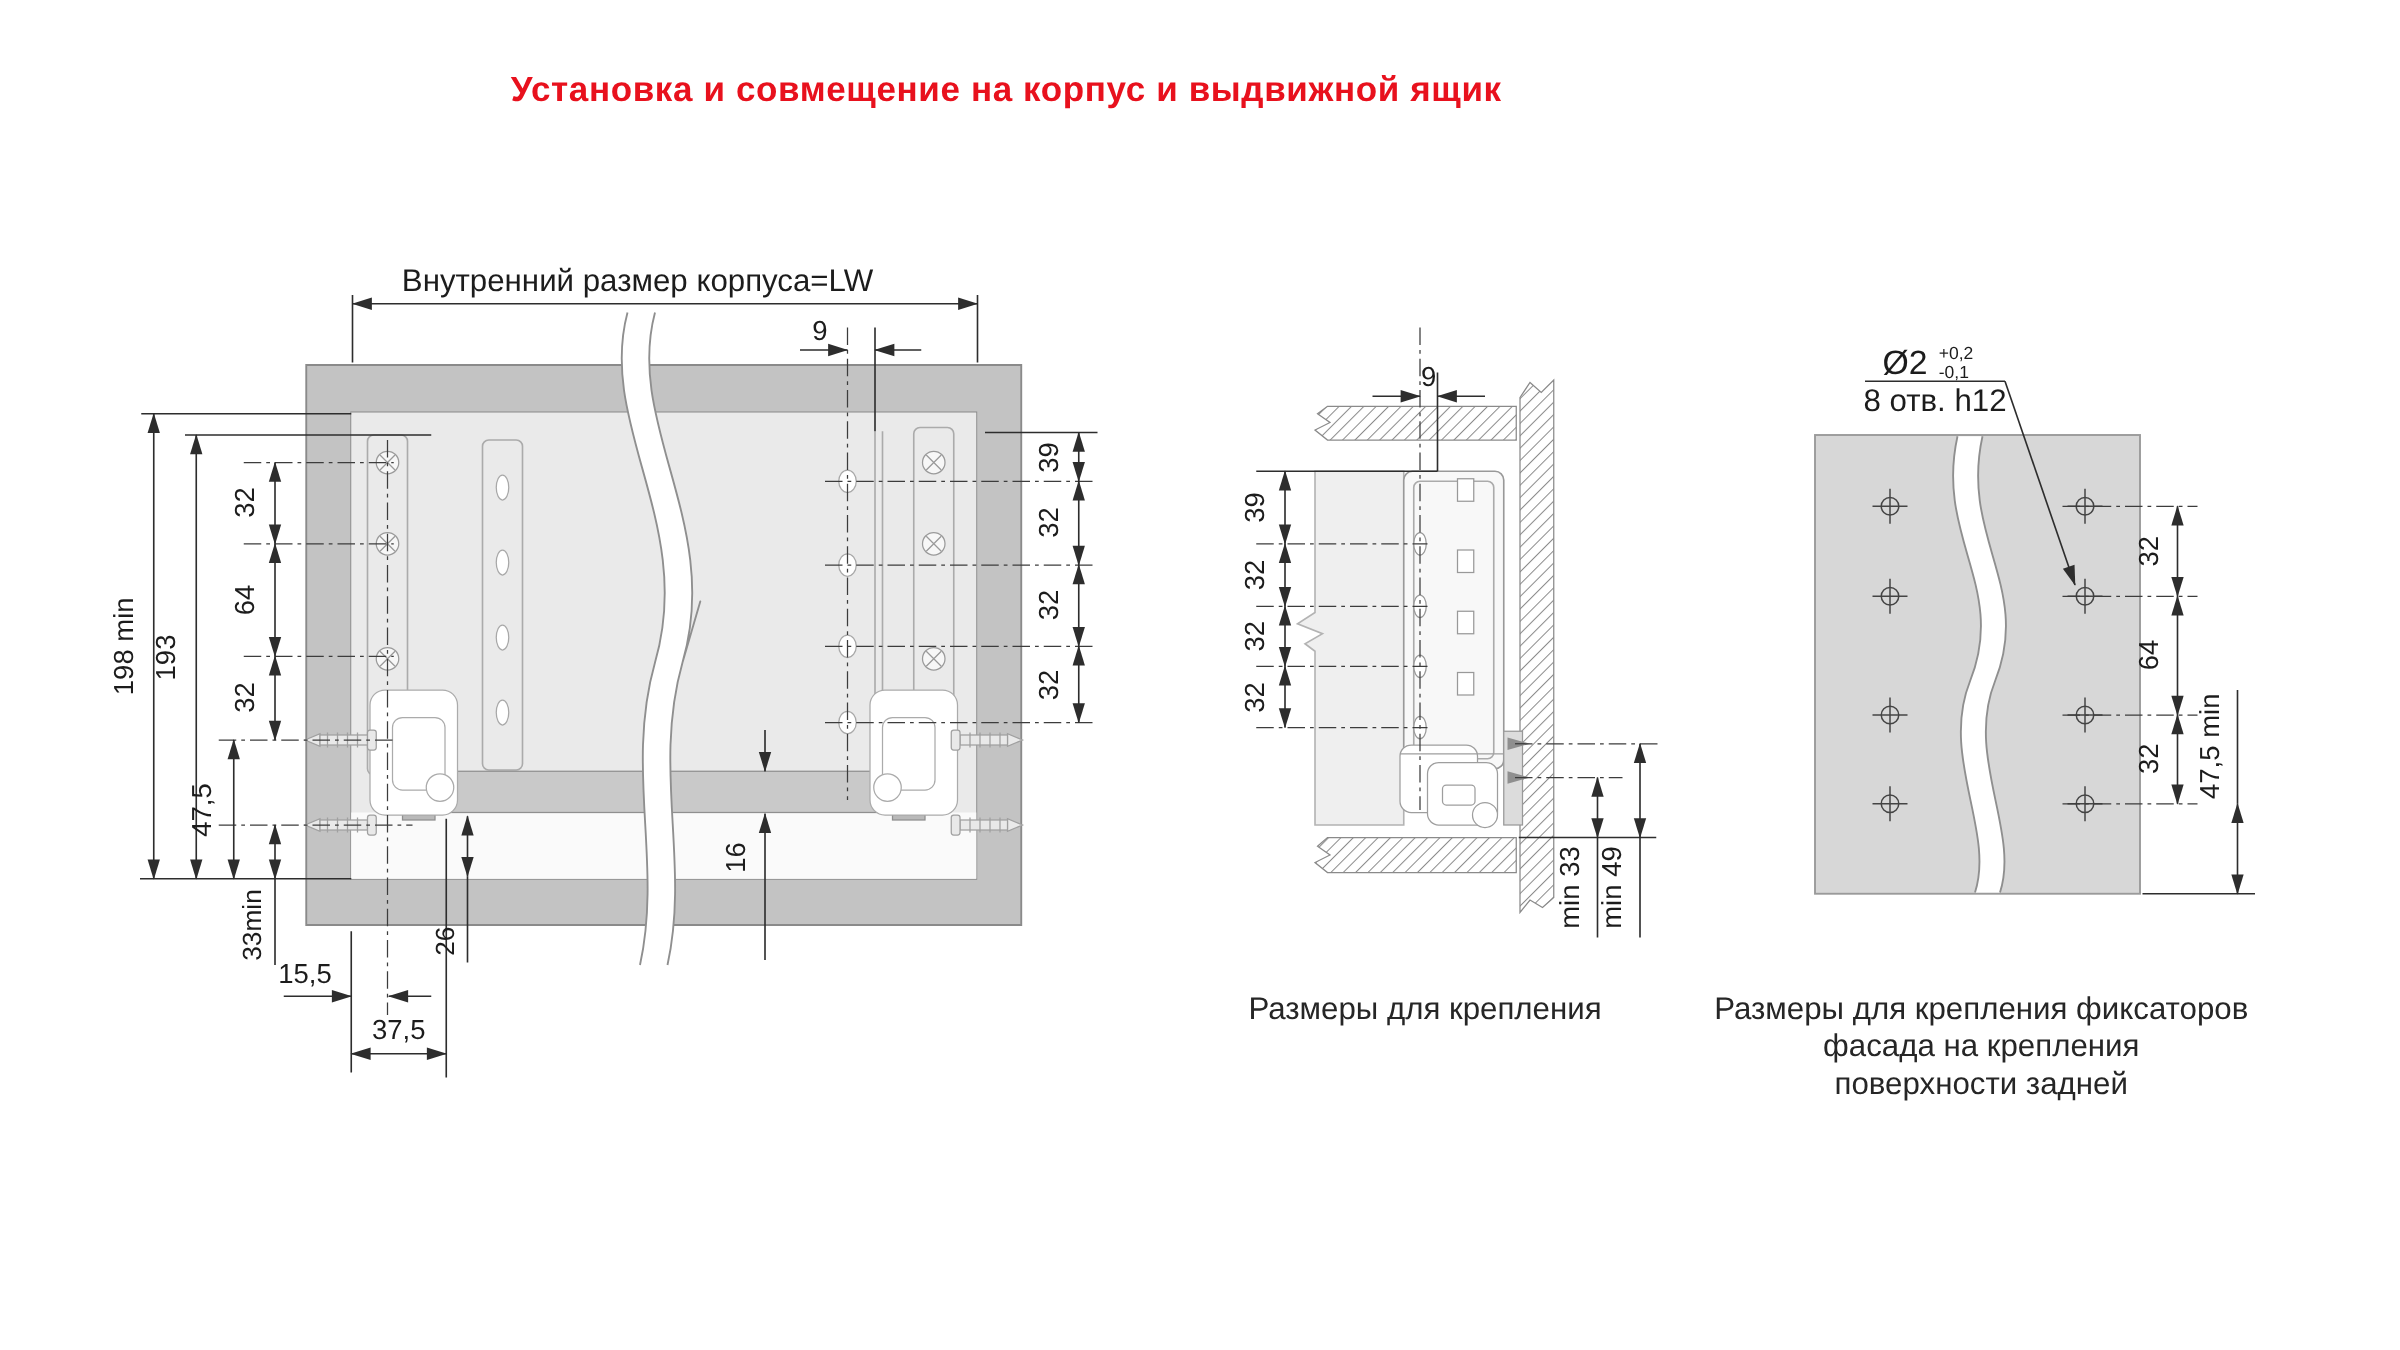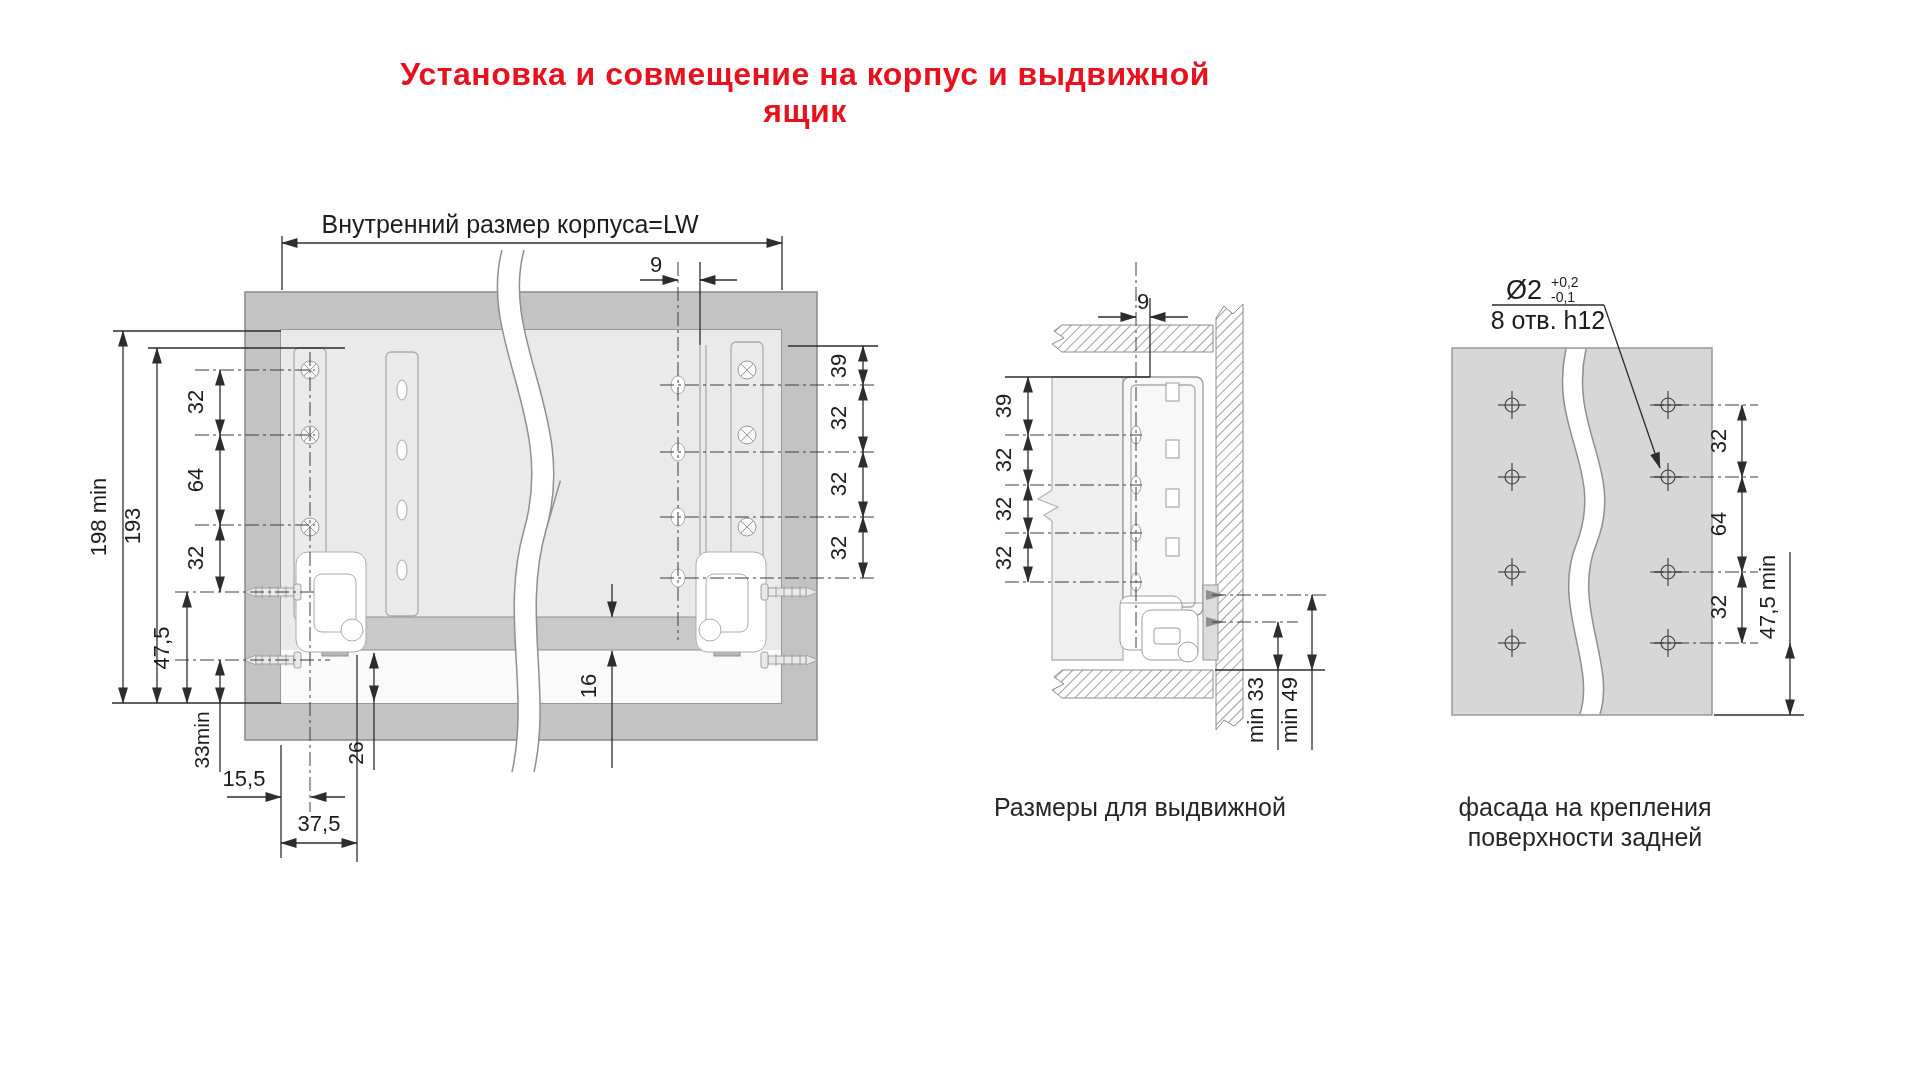--- a/index.html
+++ b/index.html
@@ -1,19 +1,19 @@
 <!DOCTYPE html>
 <html><head>
 <meta charset="utf-8">
 <style>
   html,body{margin:0;padding:0;background:#fff;}
   #stage{position:relative;width:1920px;height:1080px;background:#ffffff;overflow:hidden;
          font-family:"Liberation Sans",sans-serif;}
   #title{position:absolute;left:390px;top:56px;width:830px;text-align:center;
-         font-size:32px;font-weight:bold;letter-spacing:.5px;}
+         font-size:28px;font-weight:bold;letter-spacing:.5px;}
   .caption{position:absolute;text-align:center;font-size:25px;line-height:30px;color:#262626;}
   #cap-mid{left:950px;top:792px;width:380px;}
   #cap-right{left:1355px;top:792px;width:460px;}
   svg text{font-family:"Liberation Sans",sans-serif;fill:#1c1c1c;}
   .dim{stroke:#2d2d2d;stroke-width:1.3;fill:none;}
   .cl{stroke:#3c3c3c;stroke-width:1;stroke-dasharray:14 4 3 4;fill:none;}
   .out{stroke:#8f8f8f;stroke-width:1.5;fill:none;}
   .lt{stroke:#ababab;stroke-width:1.3;fill:none;}
   .dimtxt{font-size:22px;text-anchor:middle;}
   .small{font-size:21px;text-anchor:middle;}
@@ -354,21 +354,22 @@
       <g>
         <line class="dim" x1="1714" y1="715" x2="1804" y2="715"></line>
         <line class="dim" x1="1790" y1="643" x2="1790" y2="715" marker-start="url(#arr)" marker-end="url(#arr)"></line>
         <line class="dim" x1="1790" y1="552" x2="1790" y2="643"></line>
         <text class="dimtxt" transform="rotate(-90 1775 597)" x="1775" y="597">47,5 min</text>
       </g>
     </g>
   </svg>
 
   <div id="cap-mid" class="caption">
-    <span style="display:block">Размеры для выдвижной</span>
+    <span style="display:block">Размеры для крепления</span>
   </div>
 
   <div id="cap-right" class="caption">
+    <span style="display:block">Размеры для крепления фиксаторов</span>
     <span style="display:block">фасада на крепления</span>
     <span style="display:block">поверхности задней</span>
   </div>
 
 </div>
 
 </body></html>

